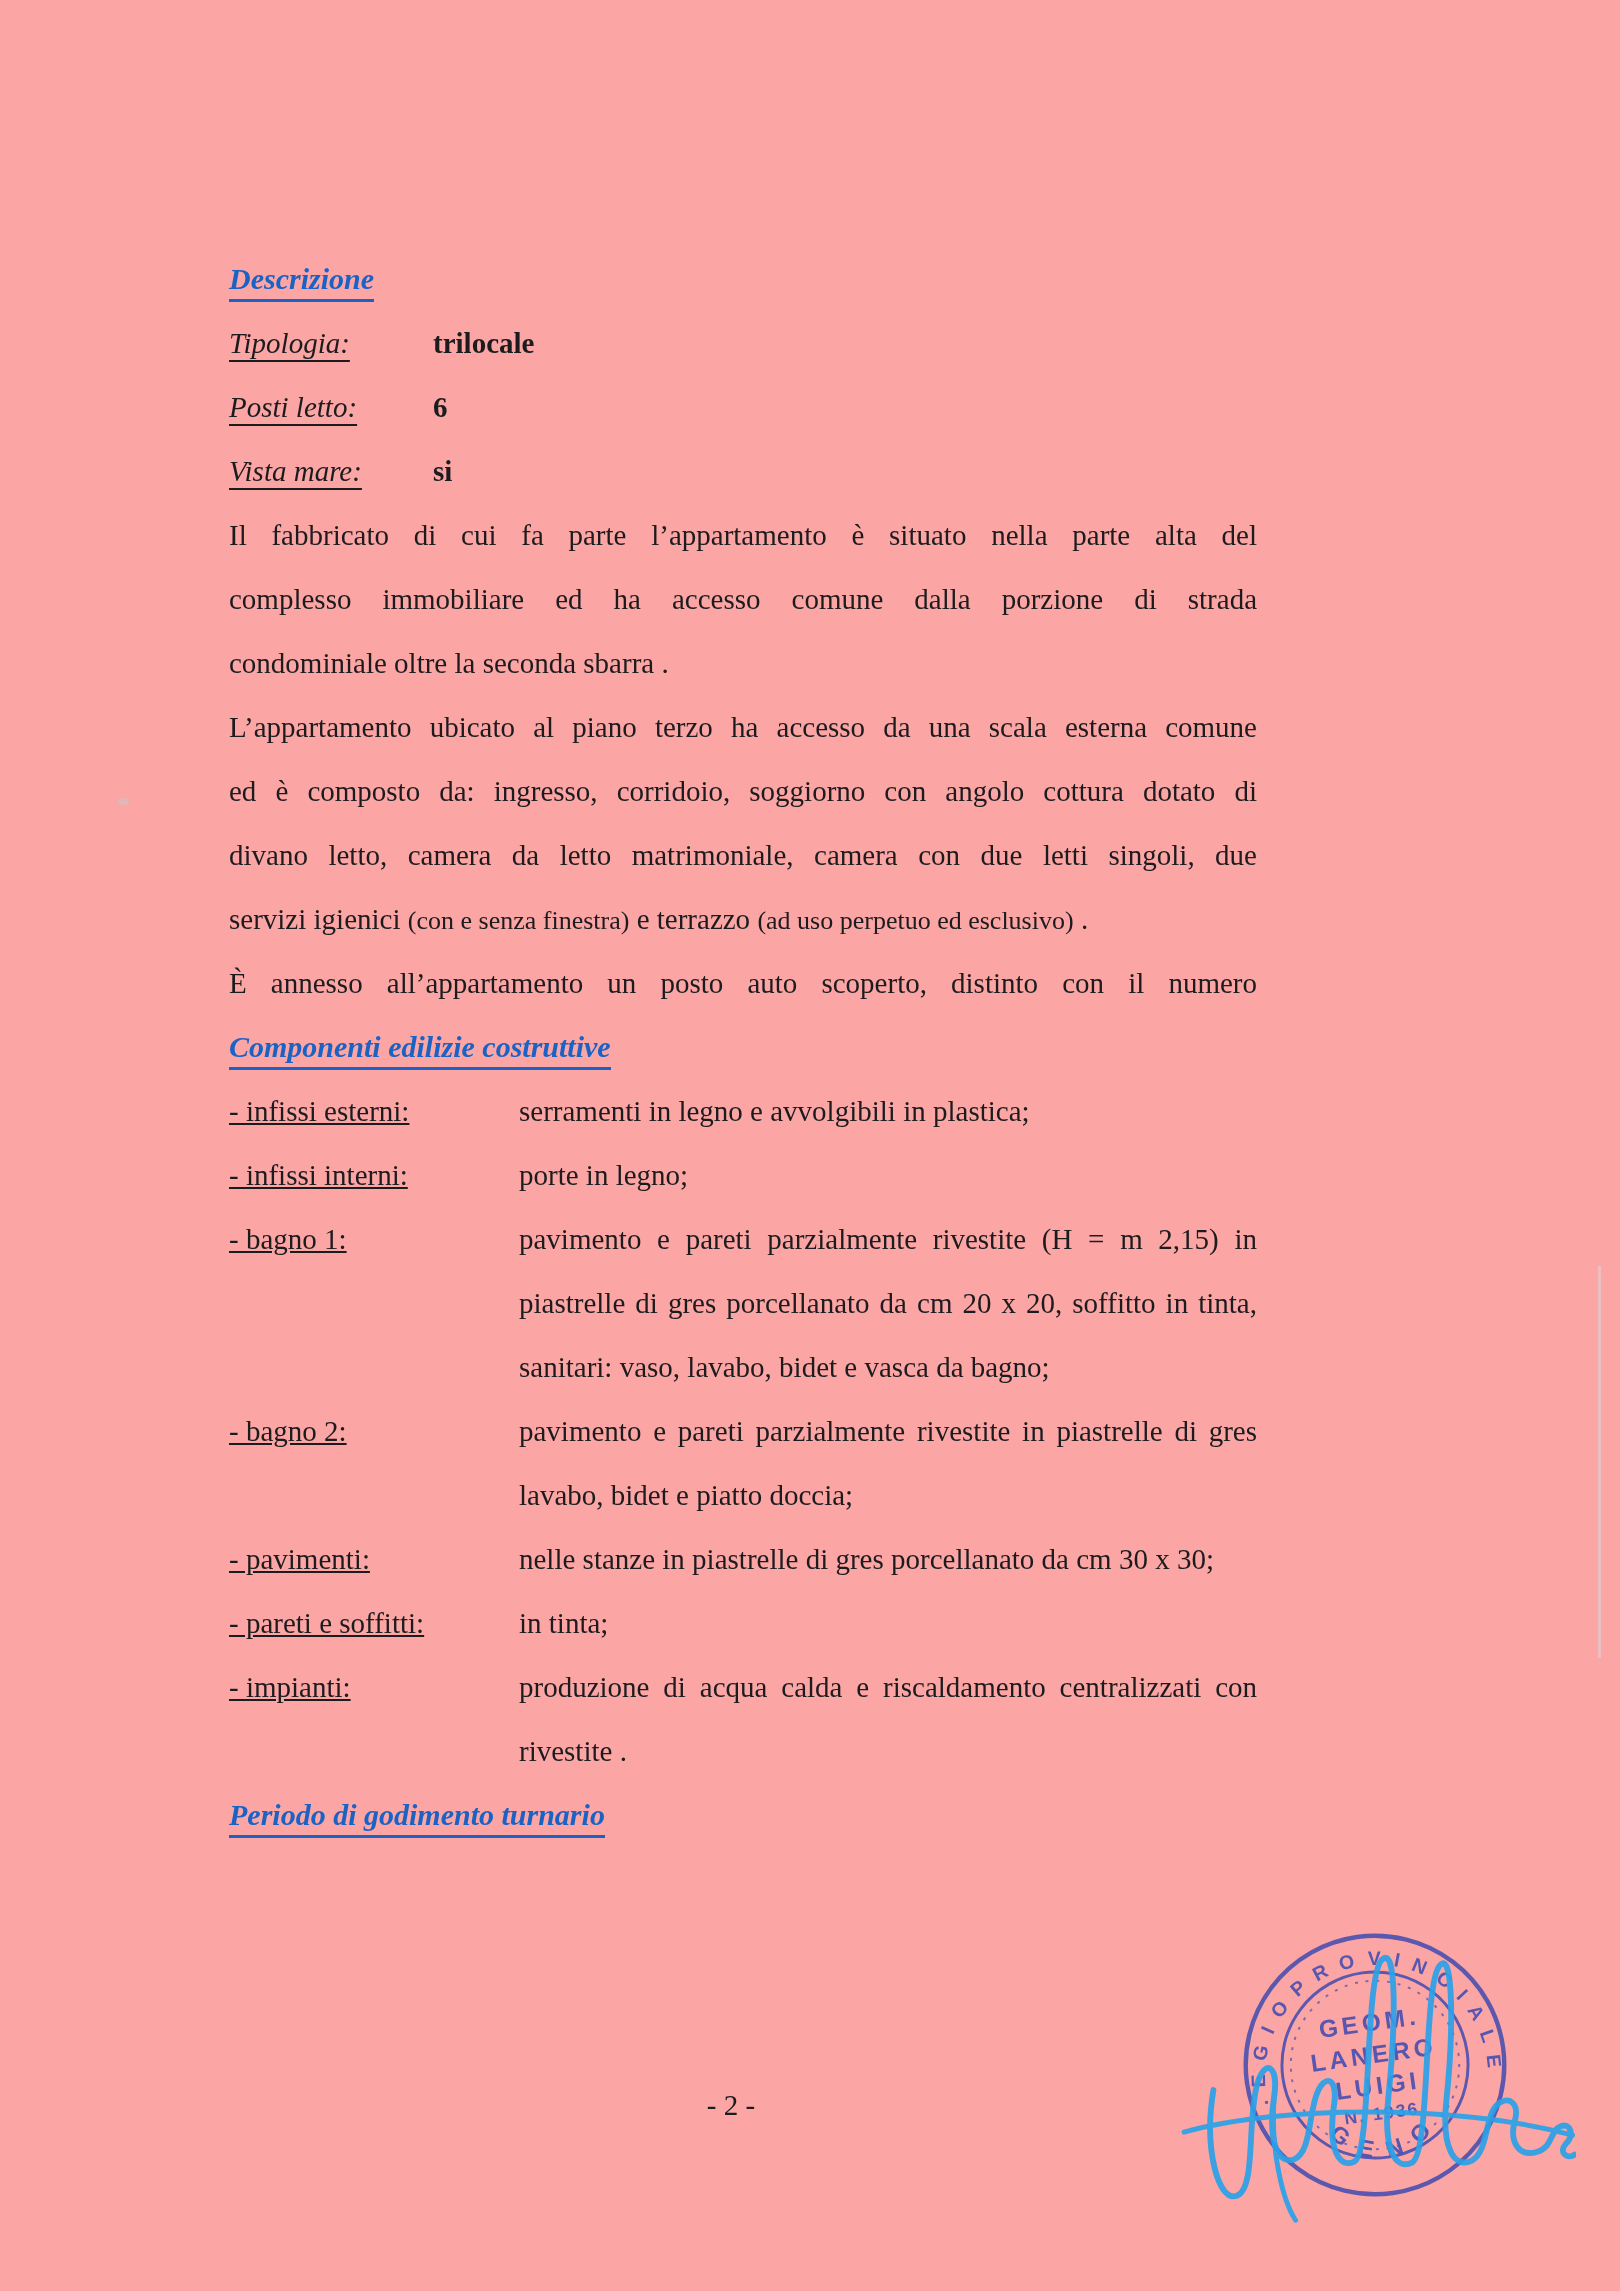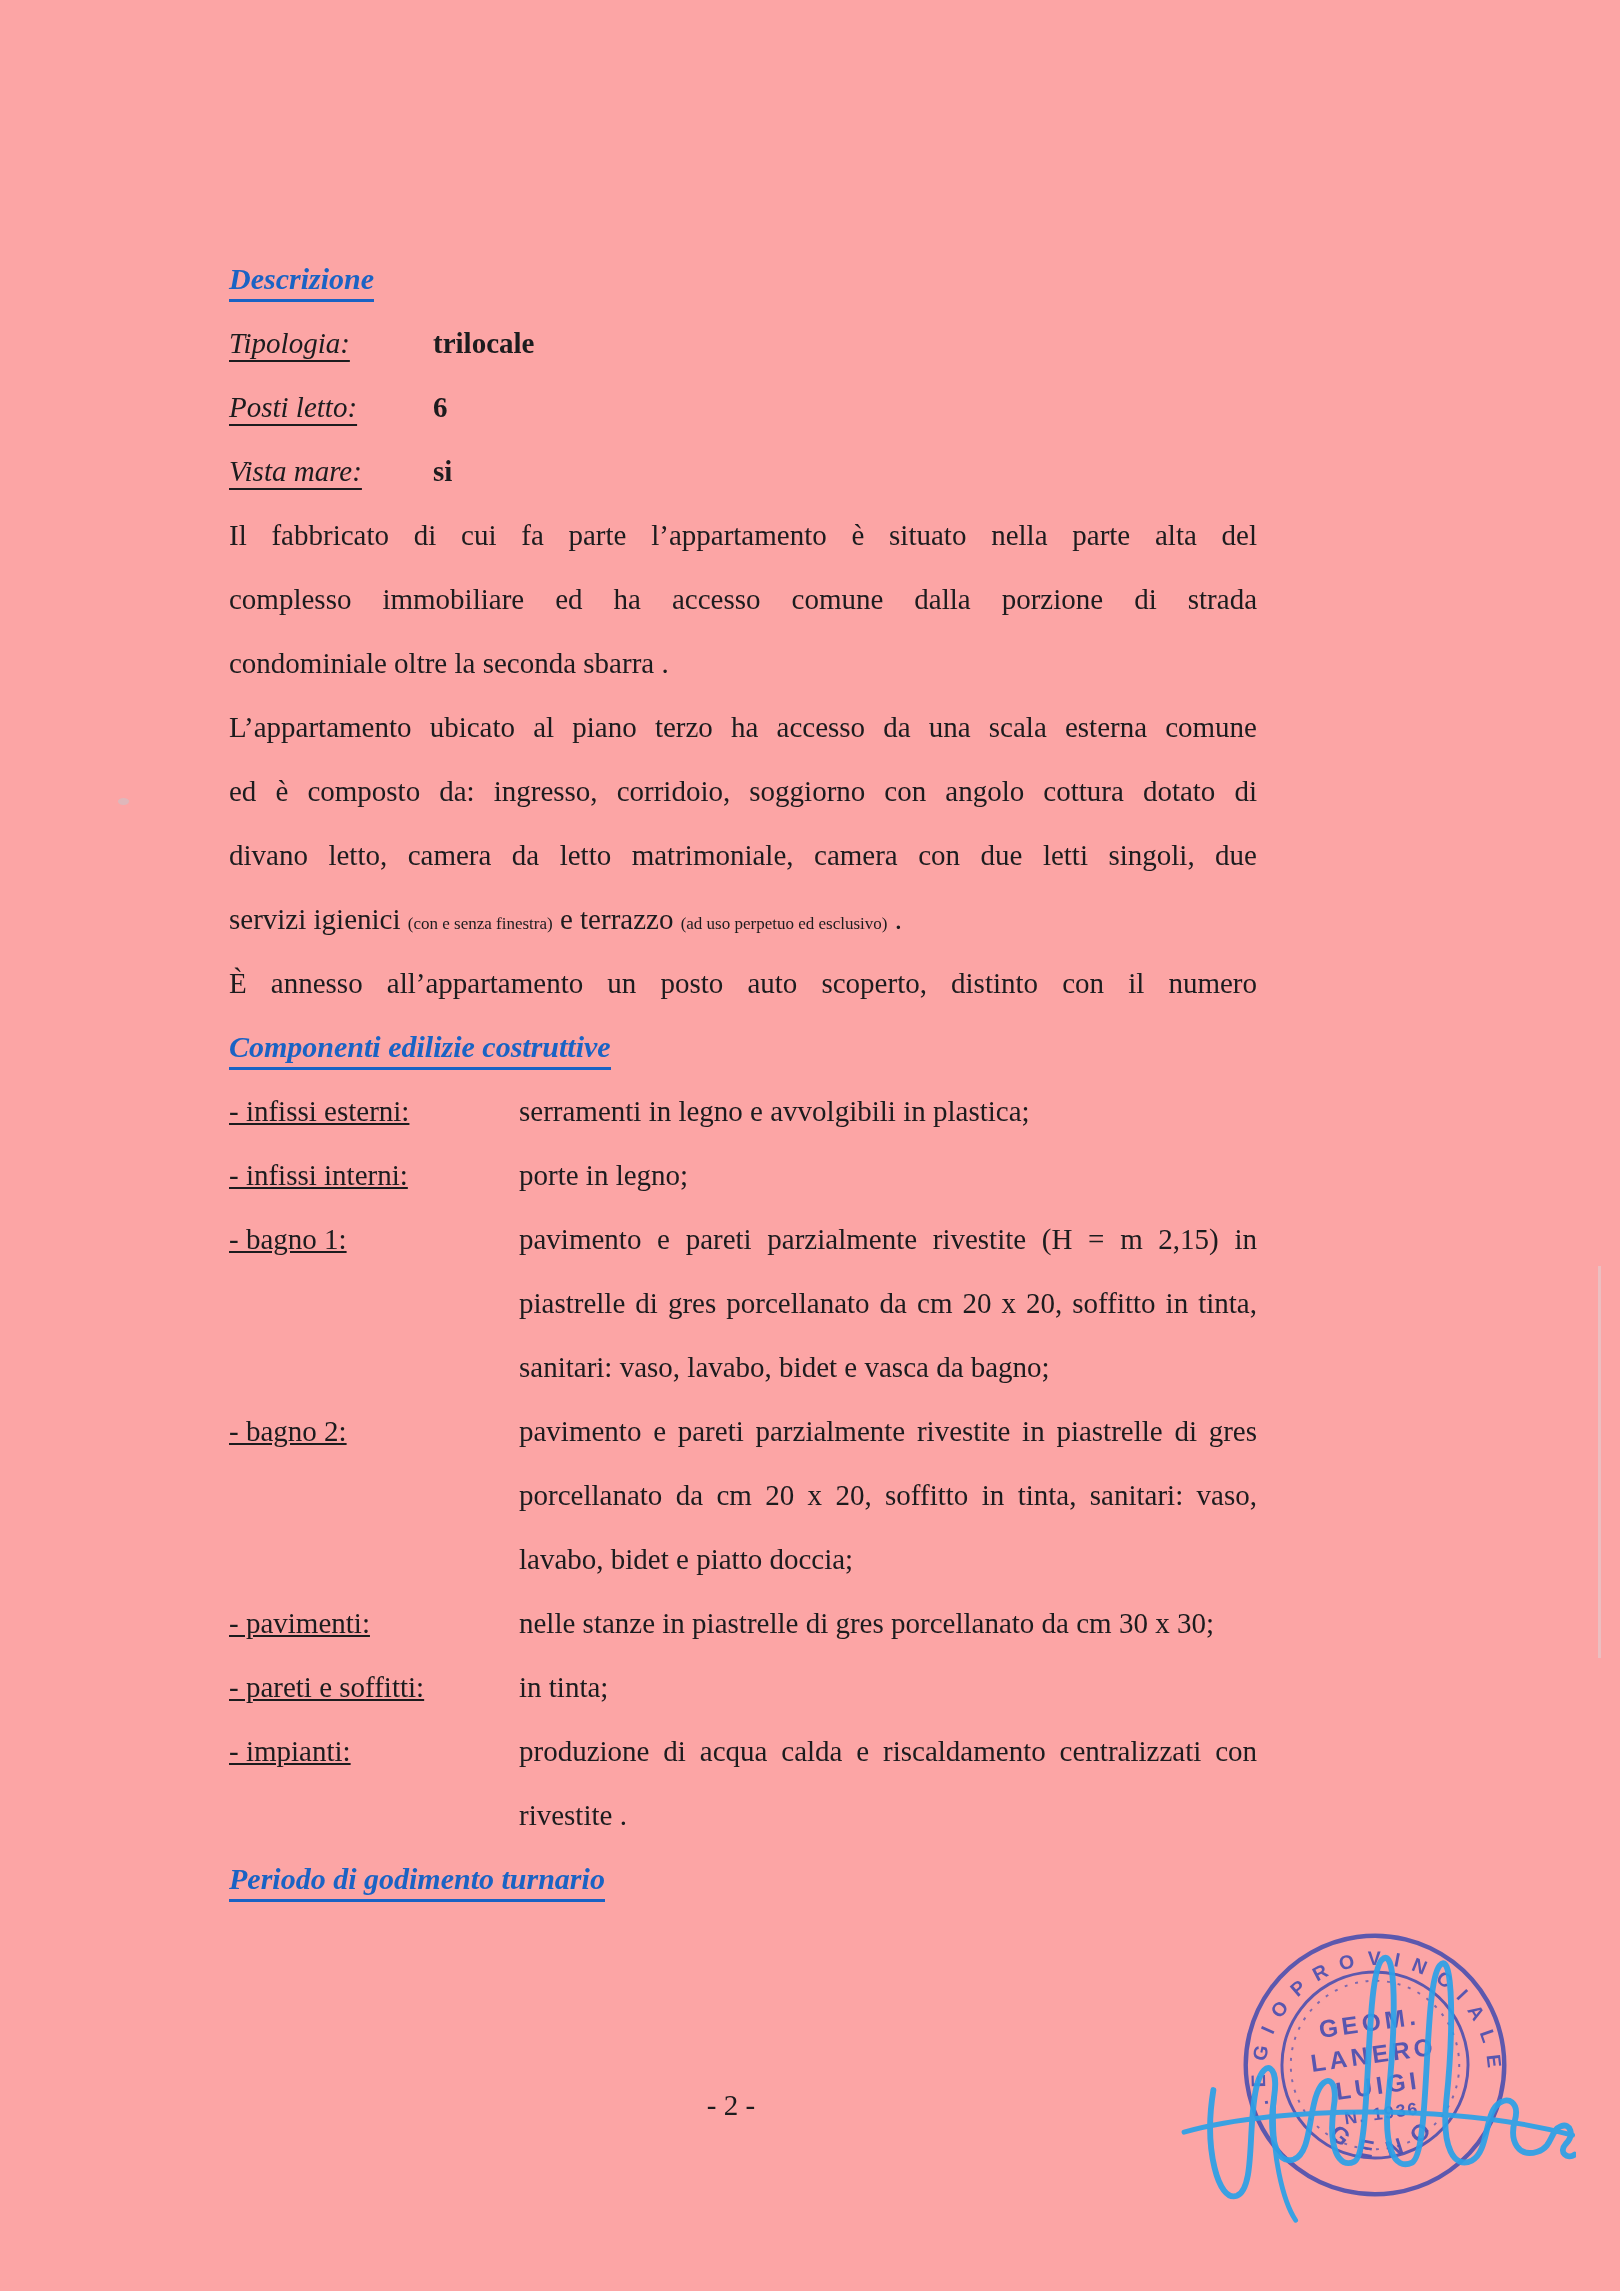--- a/index.html
+++ b/index.html
@@ -1,21 +1,21 @@
 <!DOCTYPE html>
 <html style="--blue: #1a63c4; --ink: #1c1c1e; --stamp: #4b50b0;"><head>
 <meta charset="utf-8">
 <style>
   html,body{margin:0;padding:0;background:#ffffff;}
   .page{position:relative;width:1620px;height:2292px;background:#fca5a5;overflow:hidden;
         font-family:"Liberation Serif","DejaVu Serif",serif;color:var(--ink,#1c1c1e);}
   .content{position:absolute;left:229px;top:247px;width:1028px;font-size:29px;}
   .line{height:64px;line-height:64px;white-space:nowrap;}
   .line.just{text-align:justify;text-align-last:justify;white-space:normal;}
-  .sm{font-size:17px;}
+  .sm{font-size:26px;}
   .h{display:inline-block;color:var(--blue,#1a63c4);font-weight:bold;font-style:italic;
      font-size:30px;border-bottom:3.9px solid var(--blue,#1a63c4);padding-bottom:2px;line-height:1.2;}
   .field .flabel{font-style:italic;display:inline-block;width:204px;
      text-decoration:underline;text-decoration-thickness:2px;text-underline-offset:6.9px;}
   .field .fvalue{font-weight:bold;}
   .li{position:relative;}
   .li .li-label{position:absolute;left:0;top:0;height:64px;line-height:64px;white-space:nowrap;text-decoration:underline;}
   .li .li-desc{margin-left:290px;width:738px;}
   .page-number{position:absolute;left:682px;top:2084px;width:98px;height:43px;
      line-height:43px;text-align:center;font-size:29px;}
@@ -64,21 +64,20 @@
         <div class="li-desc">
           <div class="line just">pavimento e pareti parzialmente rivestite (H = m 2,15) in</div>
           <div class="line just">piastrelle di gres porcellanato da cm 20 x 20, soffitto in tinta,</div>
           <div class="line">sanitari: vaso, lavabo, bidet e vasca da bagno;</div>
         </div>
       </div>
       <div class="li">
         <span class="li-label">- bagno 2:</span>
         <div class="li-desc">
           <div class="line just">pavimento e pareti parzialmente rivestite in piastrelle di gres</div>
-          <div class="line just">porcellanato da cm 20 x 20, soffitto in tinta, sanitari: vaso,</div>
           <div class="line">lavabo, bidet e piatto doccia;</div>
         </div>
       </div>
       <div class="li">
         <span class="li-label">- pavimenti:</span>
         <div class="li-desc">
           <div class="line">nelle stanze in piastrelle di gres porcellanato da cm 30 x 30;</div>
         </div>
       </div>
       <div class="li">

